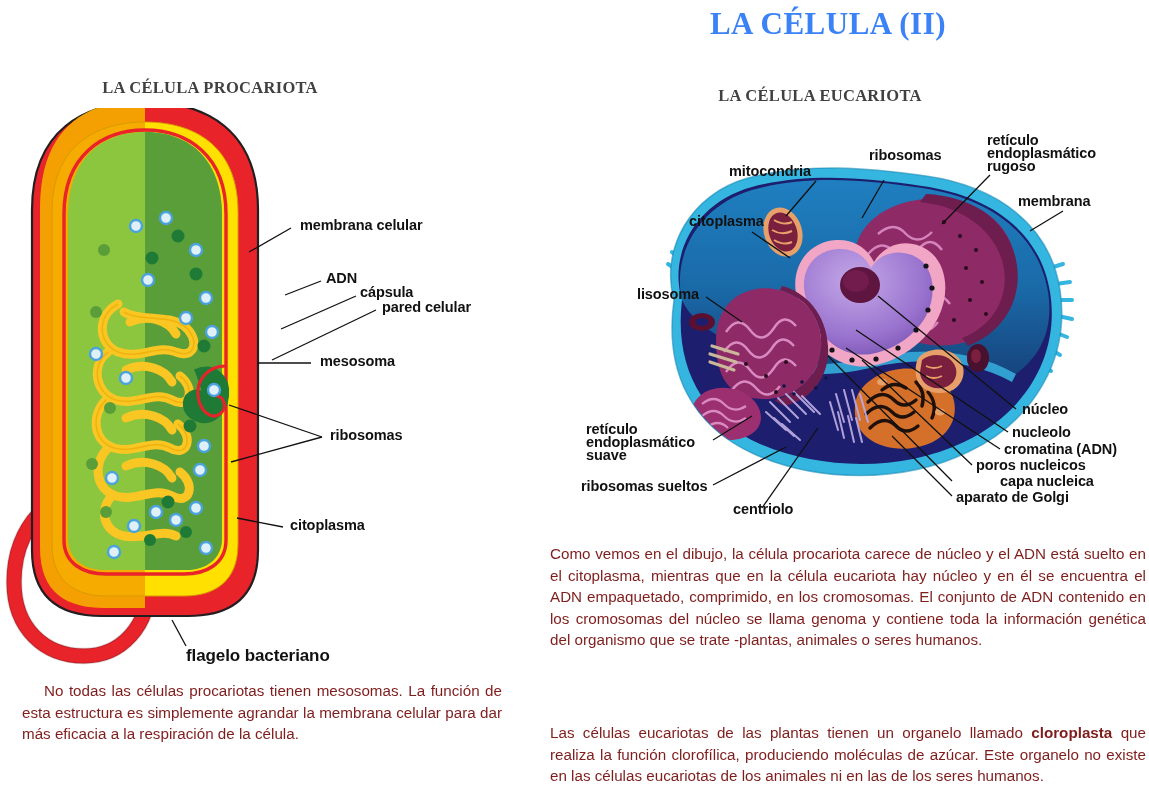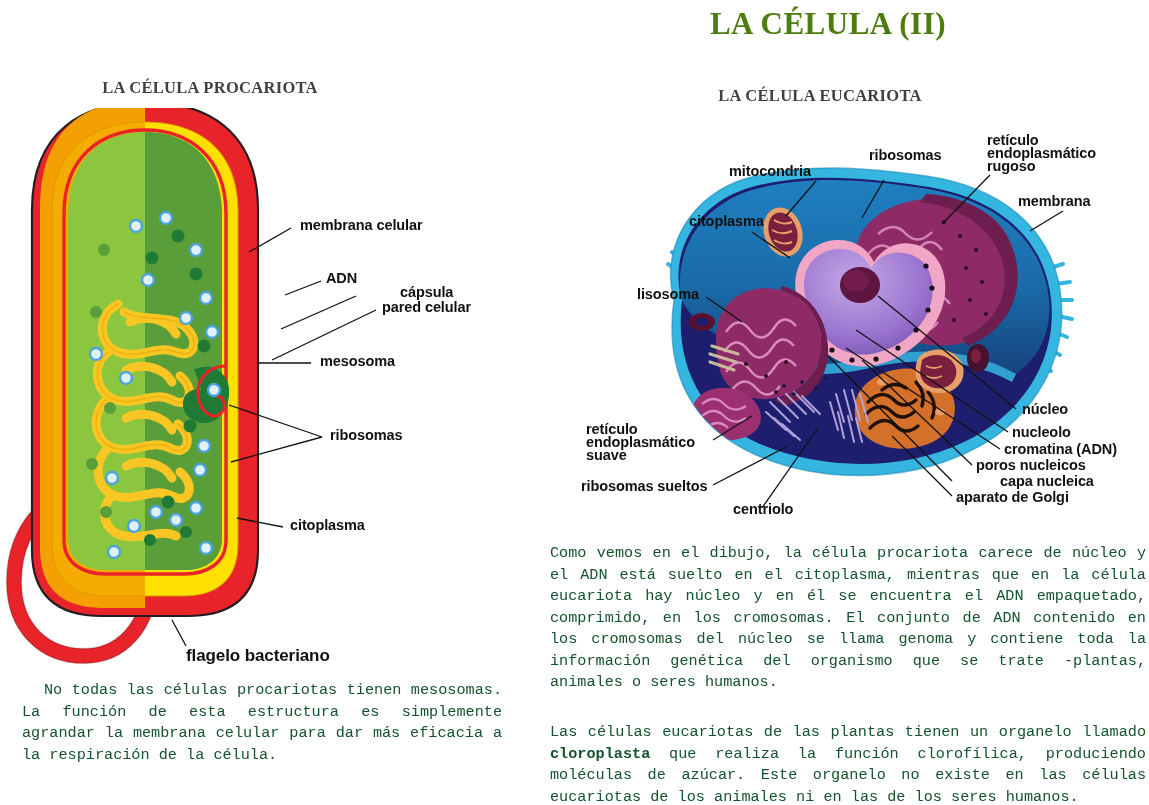--- a/index.html
+++ b/index.html
@@ -8,43 +8,42 @@
     background:#ffffff;
     font-family:"Liberation Sans", sans-serif;
     color:#1a1a1a;
   }
   .page{position:absolute;inset:0;}
 
   
   .main-title{
     position:absolute;left:628px;top:6px;width:400px;text-align:center;
     font-family:"Liberation Serif", serif;font-weight:bold;font-size:31px;
-    letter-spacing:.5px;color:#4d7c0f;
+    letter-spacing:.5px;color:#3b82f6;
   }
   .sub-title{
     position:absolute;font-family:"Liberation Serif", serif;font-weight:bold;
     font-size:16.5px;letter-spacing:.3px;color:#404040;text-align:center;
   }
   #title-pro{left:20px;top:78px;width:380px;}
   #title-euk{left:620px;top:86px;width:400px;}
 
   
   .lbl{
     position:absolute;font-weight:bold;font-size:14.5px;line-height:15.5px;
     color:#111;white-space:pre;letter-spacing:-0.1px;
   }
 
   
   .leaders{position:absolute;left:0;top:0;width:1149px;height:805px;pointer-events:none;}
 
   
   .para{
-    position:absolute;font-size:15.2px;line-height:21.5px;color:#14532d;
+    position:absolute;font-size:15.2px;line-height:21.5px;color:#7f1d1d;
     text-align:justify;
-    font-family:Liberation Mono, monospace;
   }
   #para-left{left:22px;top:680px;width:480px;text-indent:22px;}
   #para-right-1{left:550px;top:543px;width:596px;}
   #para-right-2{left:550px;top:678px;width:596px;}
   #para-right-3{left:550px;top:722px;width:596px;}
   .para b{font-weight:bold;}
 
   
   #prokaryote{position:absolute;left:0px;top:108px;width:330px;height:560px;}
   #prokaryote svg{display:block;}
@@ -388,21 +387,21 @@
       <line x1="1008" y1="432" x2="856" y2="330"></line>
       <line x1="1000" y1="449" x2="846" y2="348"></line>
       <line x1="972" y1="465" x2="862" y2="360"></line>
       <line x1="952" y1="481" x2="828" y2="356"></line>
       <line x1="952" y1="496" x2="892" y2="436"></line>
     </g>
   </svg>
 
   <div class="lbl" style="left:300px;top:218px;">membrana celular</div>
   <div class="lbl" style="left:326px;top:271px;">ADN</div>
-  <div class="lbl" style="left:360px;top:285px;margin-left:40px;">cápsula</div>
+  <div class="lbl" style="left:360px;top:285px;">cápsula</div>
   <div class="lbl" style="left:382px;top:300px;">pared celular</div>
   <div class="lbl" style="left:320px;top:354px;">mesosoma</div>
   <div class="lbl" style="left:330px;top:428px;">ribosomas</div>
   <div class="lbl" style="left:290px;top:518px;">citoplasma</div>
   <div class="lbl" style="left:186px;top:648px;font-size:17px;">flagelo bacteriano</div>
 
   <div class="lbl" style="left:729px;top:164px;">mitocondria</div>
   <div class="lbl" style="left:869px;top:148px;">ribosomas</div>
 
   <div class="lbl" style="left:987px;top:133px;">retículo</div>

